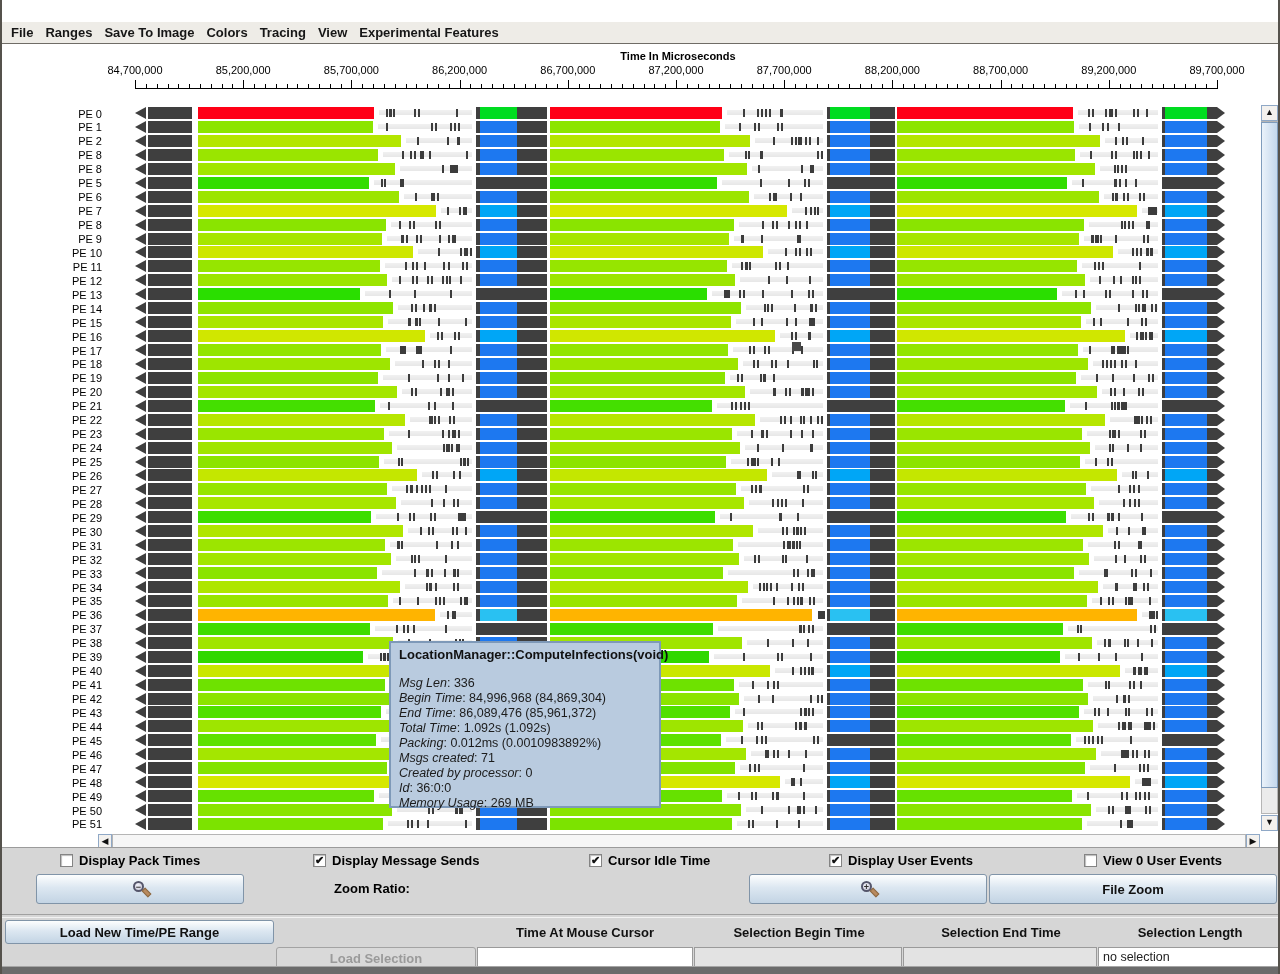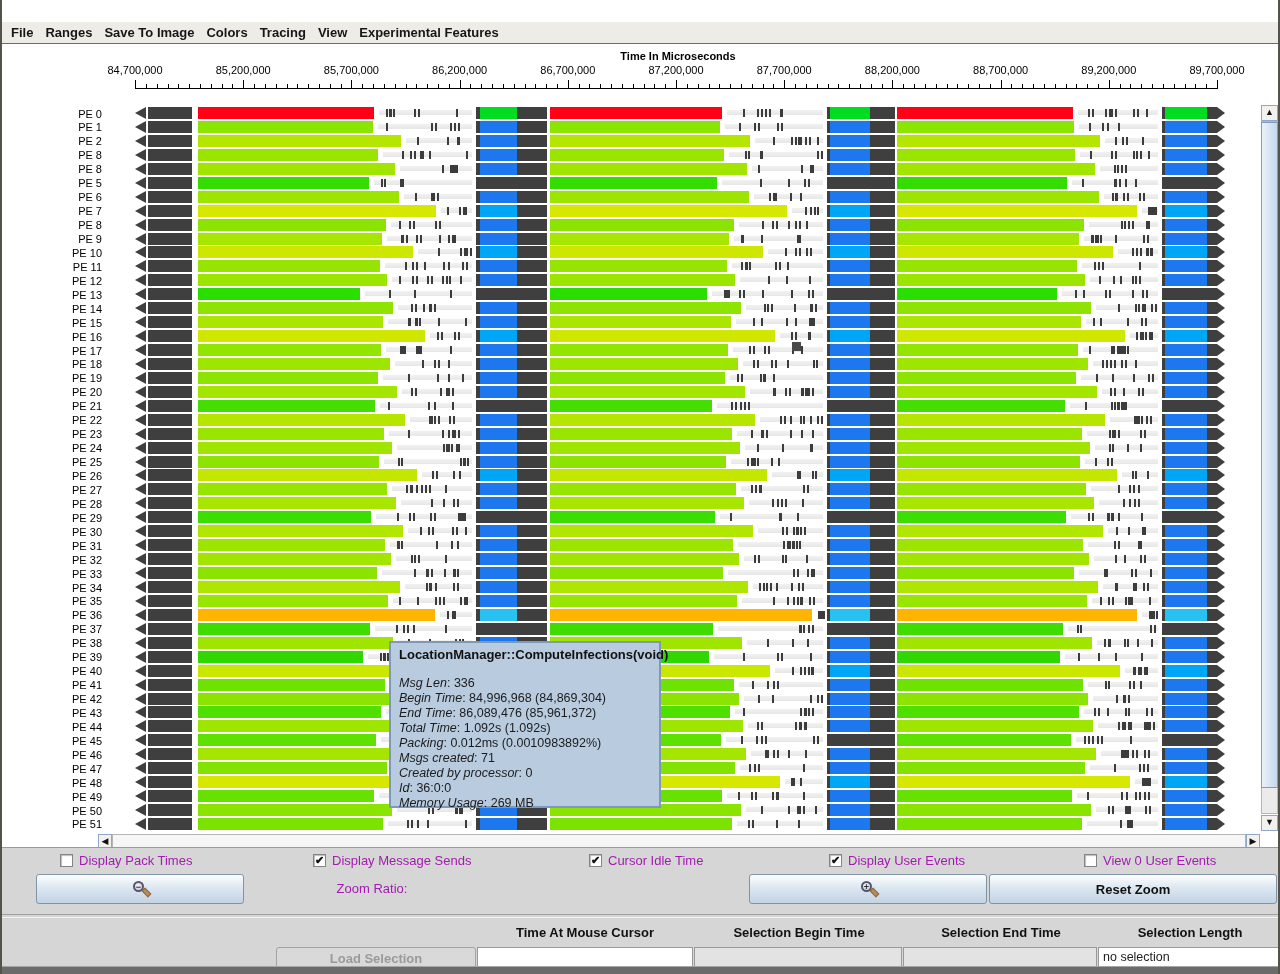--- a/index.html
+++ b/index.html
@@ -47,21 +47,21 @@
     font-size:9px;color:#111;text-align:center;line-height:12px;}
   #vsb-track{position:absolute;left:1259px;top:122px;width:17px;height:710px;background:#ebebeb;border:1px solid #b5b5b5;box-sizing:border-box;}
   #vsb-thumb{position:absolute;left:1259px;top:122px;width:17px;height:666px;
     background:linear-gradient(to right,#eaf2fa,#c3d7ec 55%,#b2caе3);background:linear-gradient(to right,#eaf2fa,#c3d7ec);border:1px solid #7f9cbc;box-sizing:border-box;}
   #hsb-track{position:absolute;left:96px;top:790px;width:1162px;height:14px;background:#f6f6f6;border:1px solid #b5b5b5;box-sizing:border-box;}
   
   #cpanel{position:absolute;left:0;top:847px;width:100%;height:127px;background:#d6d6d6;border-top:1px solid #9b9b9b;}
   .chk-item{position:absolute;top:5px;display:flex;align-items:center;gap:6px;}
   .chk-box{width:13px;height:13px;background:#fff;border:1px solid #848484;box-sizing:border-box;
     font-size:11px;line-height:11px;font-weight:bold;text-align:center;color:#111;box-shadow:inset 1px 1px 1px #bbb;}
-  .chk-label{font-size:13px;font-weight:normal;color:#a21caf;white-space:nowrap;}
+  .chk-label{font-size:13px;font-weight:bold;color:#000000;white-space:nowrap;}
   .jbtn{position:absolute;background:linear-gradient(#fdfefe,#dce7f1 45%,#c3d4e4);
     border:1px solid #8094a8;border-radius:3px;box-sizing:border-box;
     font-size:13px;font-weight:bold;color:#111;text-align:center;display:flex;align-items:center;justify-content:center;cursor:default;}
   .jbtn.disabled{background:#d9d9d9;border-color:#a3a3a3;color:#9a9a9a;}
   .mag{position:relative;width:16px;height:16px;display:inline-block;}
   .mag .lens{position:absolute;left:1px;top:0;width:11px;height:11px;border:2px solid #55566b;border-radius:50%;
     background:radial-gradient(circle at 35% 30%,#f0f0f8,#c9c9d8);box-sizing:border-box;
     font-size:9px;line-height:8px;text-align:center;color:#333;font-weight:bold;}
   .mag .handle{position:absolute;left:10px;top:9px;width:7px;height:3px;background:#b98a5e;transform:rotate(45deg);border:1px solid #8a6a46;}
   #zoom-field{position:absolute;background:#fff;border:1px solid #8c8c8c;box-sizing:border-box;
@@ -2120,24 +2120,25 @@
           <span class="handle"></span>
         </span>
     </div>
     <div style="position:absolute;left:300px;top:33px;width:140px;text-align:center" class="chk-label">Zoom Ratio:</div>
     <div class="jbtn" style="left:747px;top:26px;width:238px;height:30px">
       <span class="mag">
           <span class="lens">+</span>
           <span class="handle"></span>
         </span>
     </div>
-    <div class="jbtn" style="left:987px;top:26px;width:288px;height:30px">Reset Zoom</div>
+    <div class="jbtn" style="left:987px;top:26px;width:288px;height:30px">File Zoom</div>
 
     <div class="groove" style="top:66px"></div>
 
+    <div class="jbtn" style="left:3px;top:72px;width:269px;height:24px">Load New Time/PE Range</div>
     <div class="sel-header" style="left:583px;top:77px">Time At Mouse Cursor</div>
     <div class="sel-header" style="left:797px;top:77px">Selection Begin Time</div>
     <div class="sel-header" style="left:999px;top:77px">Selection End Time</div>
     <div class="sel-header" style="left:1188px;top:77px">Selection Length</div>
 
     <div class="jbtn disabled" style="left:274px;top:99px;width:200px;height:22px">Load Selection</div>
 
     <div class="sel-field" style="left:475px;top:99px;width:216px;height:22px;background:#fff"></div>
     <div class="sel-field" style="left:692px;top:99px;width:208px;height:22px;background:#e3e3e3"></div>
     <div class="sel-field" style="left:901px;top:99px;width:194px;height:22px;background:#e3e3e3"></div>

